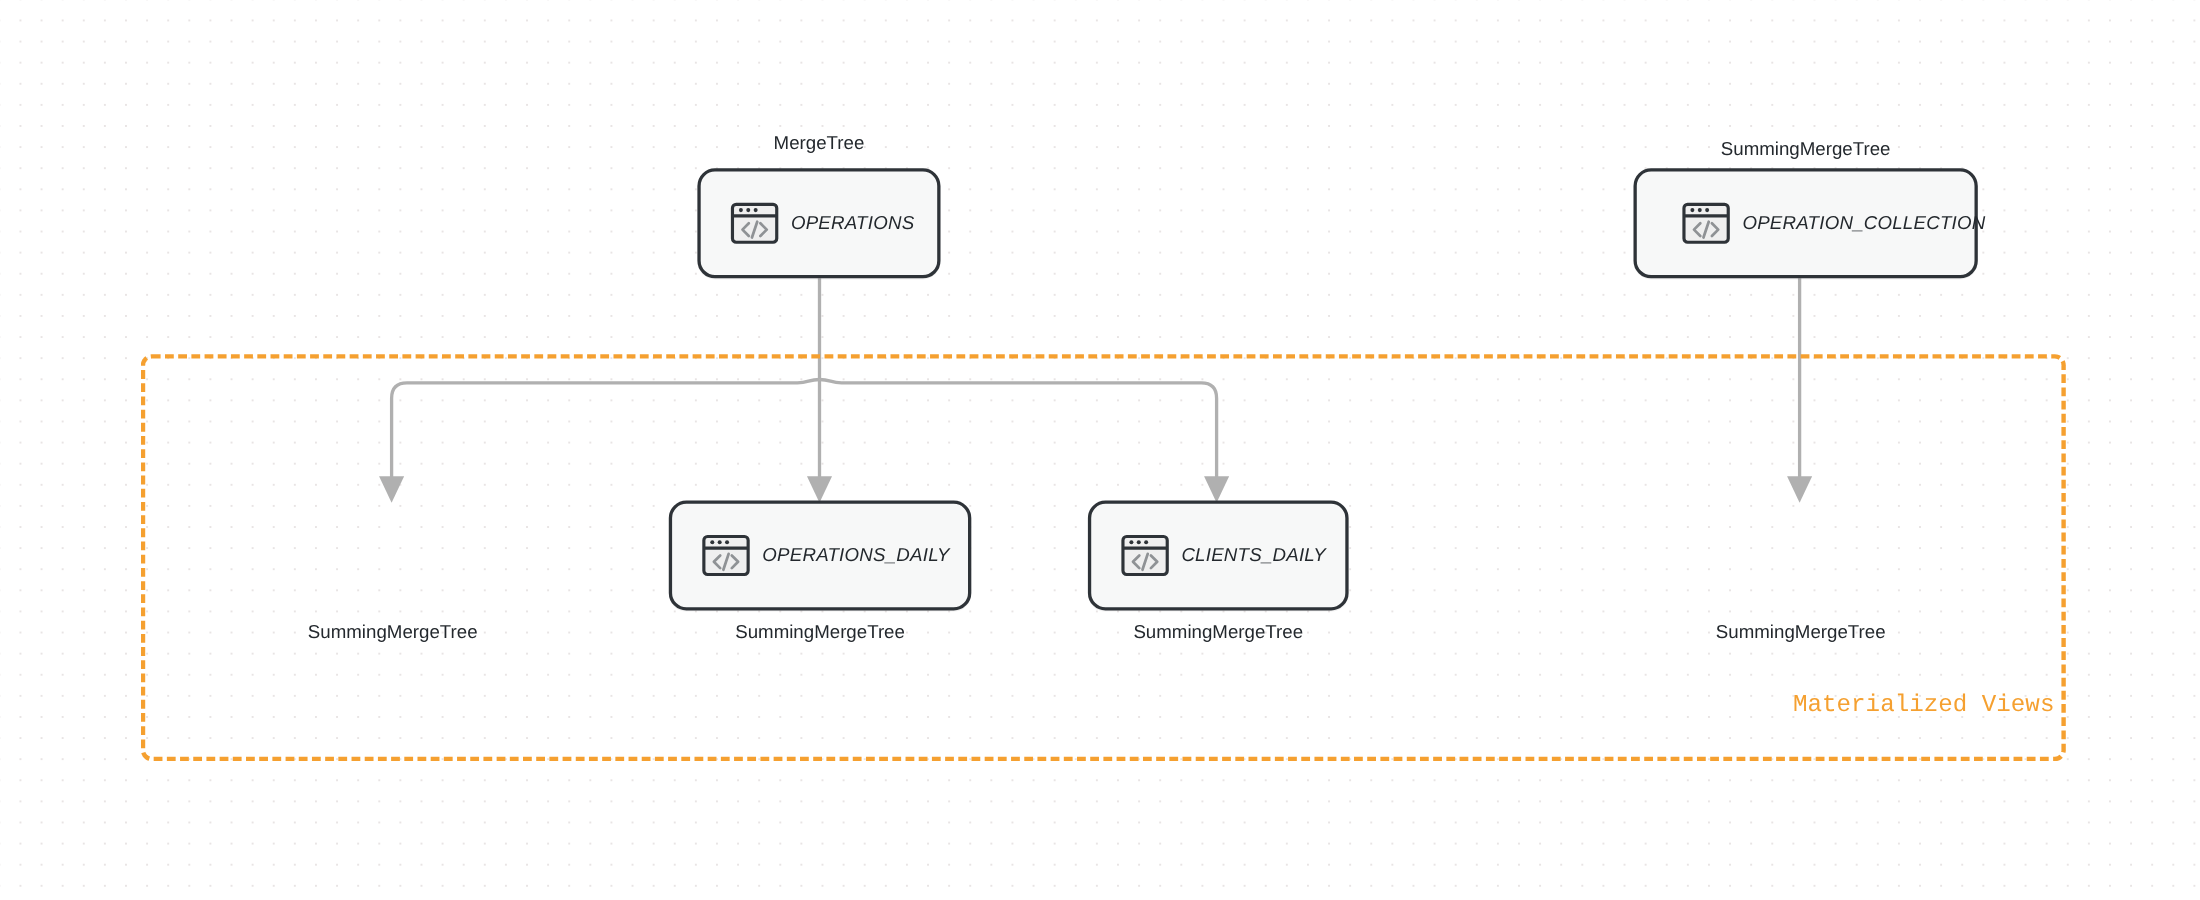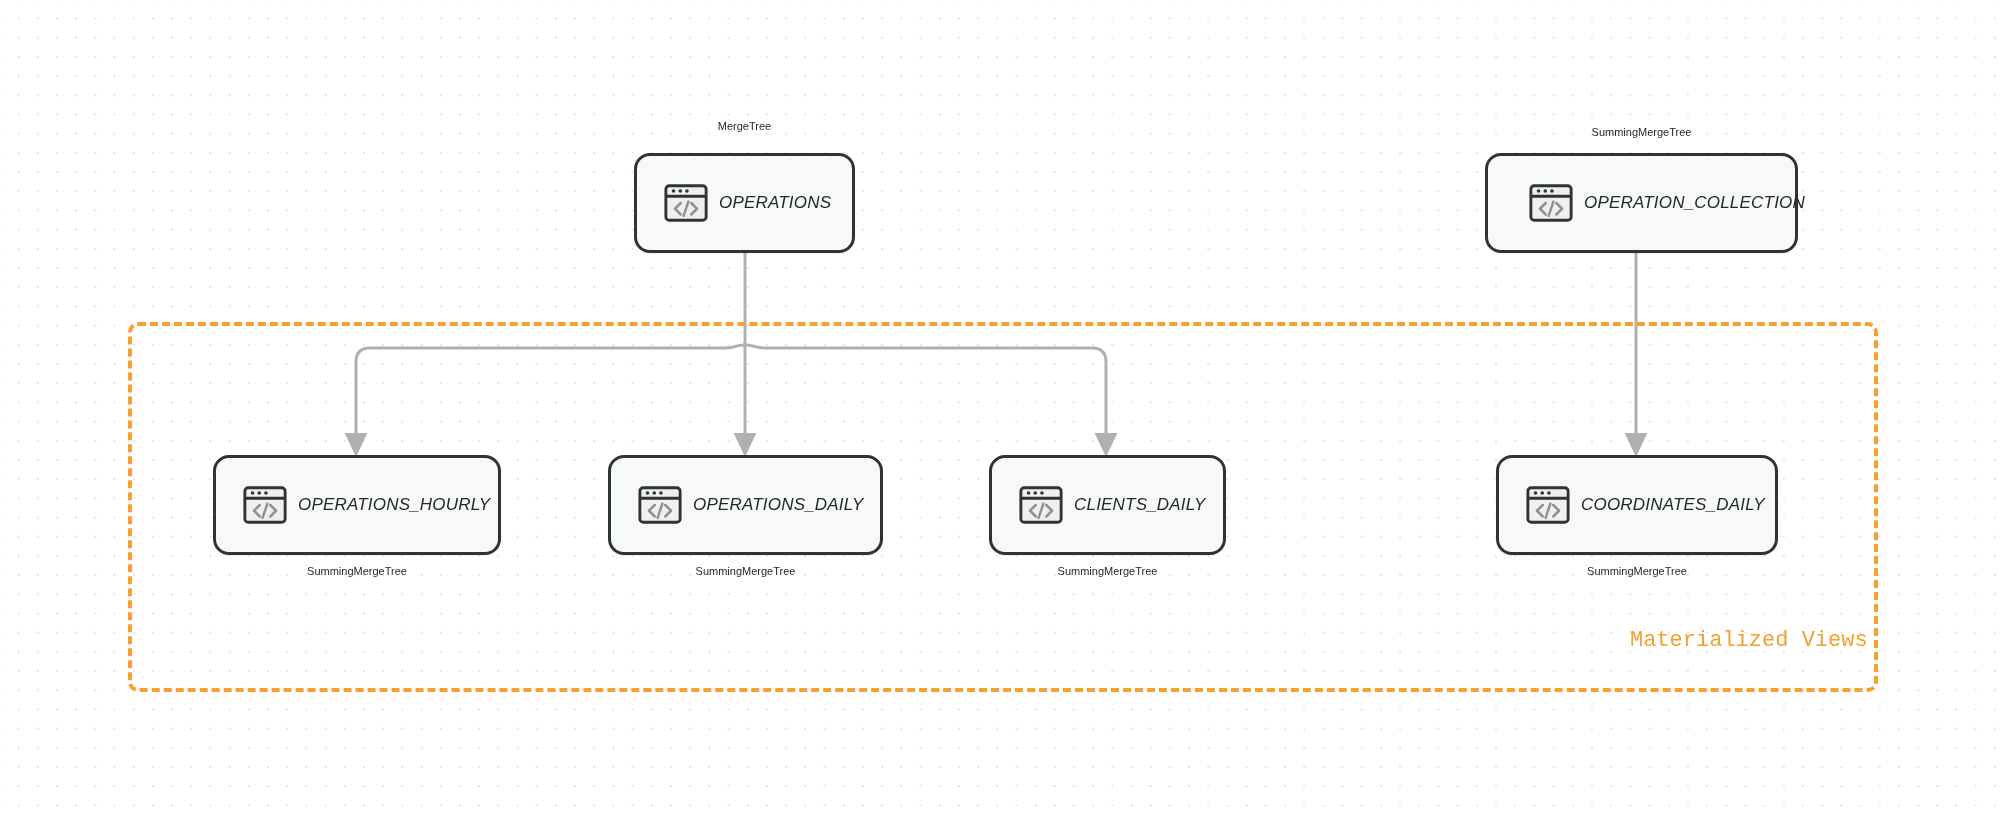--- a/index.html
+++ b/index.html
@@ -76,21 +76,21 @@
     font-size: 17px;
     letter-spacing: 0.2px;
     color: #23282d;
     font-family: "Liberation Sans", sans-serif;
     white-space: nowrap;
   }
 
   
   .engine-label {
     position: absolute;
-    font-size: 11px;
+    font-size: 17px;
     color: #23282d;
     font-family: "Liberation Sans", sans-serif;
     white-space: nowrap;
     text-align: center;
     z-index: 4;
   }
 </style>
 </head>
 <body>
 
@@ -140,33 +140,20 @@
       <circle cx="11" cy="11.5" r="1.9" fill="#2e3338"></circle>
       <circle cx="18" cy="11.5" r="1.9" fill="#2e3338"></circle>
       <circle cx="25" cy="11.5" r="1.9" fill="#2e3338"></circle>
       <path d="M 18.5 24 L 12.5 30 L 18.5 36" fill="none" stroke="#8f9295" stroke-width="2.6" stroke-linecap="round" stroke-linejoin="round"></path>
       <path d="M 29.5 24 L 35.5 30 L 29.5 36" fill="none" stroke="#8f9295" stroke-width="2.6" stroke-linecap="round" stroke-linejoin="round"></path>
       <line x1="26.5" y1="22.5" x2="21.5" y2="37.5" stroke="#8f9295" stroke-width="2.6" stroke-linecap="round"></line>
     </svg>
     <div class="node-title">OPERATION_COLLECTION</div>
   </div>
 
-  <div class="node" style="left:213px; top:455px; width:288px; height:100px;">
-    <svg class="node-icon" viewBox="0 0 48 48" xmlns="http://www.w3.org/2000/svg">
-      <rect x="3" y="6" width="42" height="36" rx="3.5" ry="3.5" fill="#efefef" stroke="#2e3338" stroke-width="3"></rect>
-      <line x1="3" y1="17" x2="45" y2="17" stroke="#2e3338" stroke-width="3"></line>
-      <circle cx="11" cy="11.5" r="1.9" fill="#2e3338"></circle>
-      <circle cx="18" cy="11.5" r="1.9" fill="#2e3338"></circle>
-      <circle cx="25" cy="11.5" r="1.9" fill="#2e3338"></circle>
-      <path d="M 18.5 24 L 12.5 30 L 18.5 36" fill="none" stroke="#8f9295" stroke-width="2.6" stroke-linecap="round" stroke-linejoin="round"></path>
-      <path d="M 29.5 24 L 35.5 30 L 29.5 36" fill="none" stroke="#8f9295" stroke-width="2.6" stroke-linecap="round" stroke-linejoin="round"></path>
-      <line x1="26.5" y1="22.5" x2="21.5" y2="37.5" stroke="#8f9295" stroke-width="2.6" stroke-linecap="round"></line>
-    </svg>
-    <div class="node-title">OPERATIONS_HOURLY</div>
-  </div>
   <div class="engine-label" style="left:213px; top:565px; width:288px;">SummingMergeTree</div>
 
   <div class="node" style="left:608px; top:455px; width:275px; height:100px;">
     <svg class="node-icon" viewBox="0 0 48 48" xmlns="http://www.w3.org/2000/svg">
       <rect x="3" y="6" width="42" height="36" rx="3.5" ry="3.5" fill="#efefef" stroke="#2e3338" stroke-width="3"></rect>
       <line x1="3" y1="17" x2="45" y2="17" stroke="#2e3338" stroke-width="3"></line>
       <circle cx="11" cy="11.5" r="1.9" fill="#2e3338"></circle>
       <circle cx="18" cy="11.5" r="1.9" fill="#2e3338"></circle>
       <circle cx="25" cy="11.5" r="1.9" fill="#2e3338"></circle>
       <path d="M 18.5 24 L 12.5 30 L 18.5 36" fill="none" stroke="#8f9295" stroke-width="2.6" stroke-linecap="round" stroke-linejoin="round"></path>
@@ -185,28 +172,15 @@
       <circle cx="18" cy="11.5" r="1.9" fill="#2e3338"></circle>
       <circle cx="25" cy="11.5" r="1.9" fill="#2e3338"></circle>
       <path d="M 18.5 24 L 12.5 30 L 18.5 36" fill="none" stroke="#8f9295" stroke-width="2.6" stroke-linecap="round" stroke-linejoin="round"></path>
       <path d="M 29.5 24 L 35.5 30 L 29.5 36" fill="none" stroke="#8f9295" stroke-width="2.6" stroke-linecap="round" stroke-linejoin="round"></path>
       <line x1="26.5" y1="22.5" x2="21.5" y2="37.5" stroke="#8f9295" stroke-width="2.6" stroke-linecap="round"></line>
     </svg>
     <div class="node-title">CLIENTS_DAILY</div>
   </div>
   <div class="engine-label" style="left:989px; top:565px; width:237px;">SummingMergeTree</div>
 
-  <div class="node" style="left:1496px; top:455px; width:282px; height:100px;">
-    <svg class="node-icon" viewBox="0 0 48 48" xmlns="http://www.w3.org/2000/svg">
-      <rect x="3" y="6" width="42" height="36" rx="3.5" ry="3.5" fill="#efefef" stroke="#2e3338" stroke-width="3"></rect>
-      <line x1="3" y1="17" x2="45" y2="17" stroke="#2e3338" stroke-width="3"></line>
-      <circle cx="11" cy="11.5" r="1.9" fill="#2e3338"></circle>
-      <circle cx="18" cy="11.5" r="1.9" fill="#2e3338"></circle>
-      <circle cx="25" cy="11.5" r="1.9" fill="#2e3338"></circle>
-      <path d="M 18.5 24 L 12.5 30 L 18.5 36" fill="none" stroke="#8f9295" stroke-width="2.6" stroke-linecap="round" stroke-linejoin="round"></path>
-      <path d="M 29.5 24 L 35.5 30 L 29.5 36" fill="none" stroke="#8f9295" stroke-width="2.6" stroke-linecap="round" stroke-linejoin="round"></path>
-      <line x1="26.5" y1="22.5" x2="21.5" y2="37.5" stroke="#8f9295" stroke-width="2.6" stroke-linecap="round"></line>
-    </svg>
-    <div class="node-title">COORDINATES_DAILY</div>
-  </div>
   <div class="engine-label" style="left:1496px; top:565px; width:282px;">SummingMergeTree</div>
 
 </div>
 
 </body></html>

